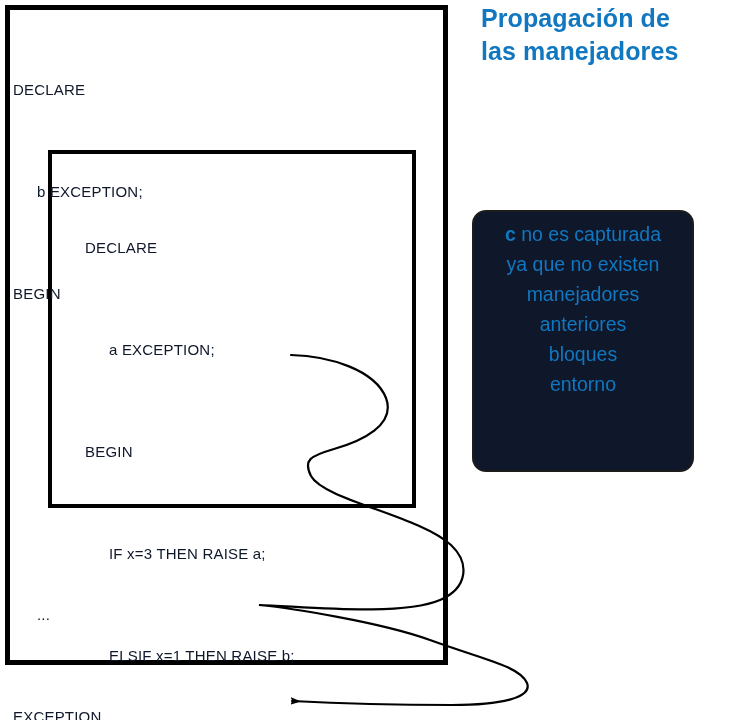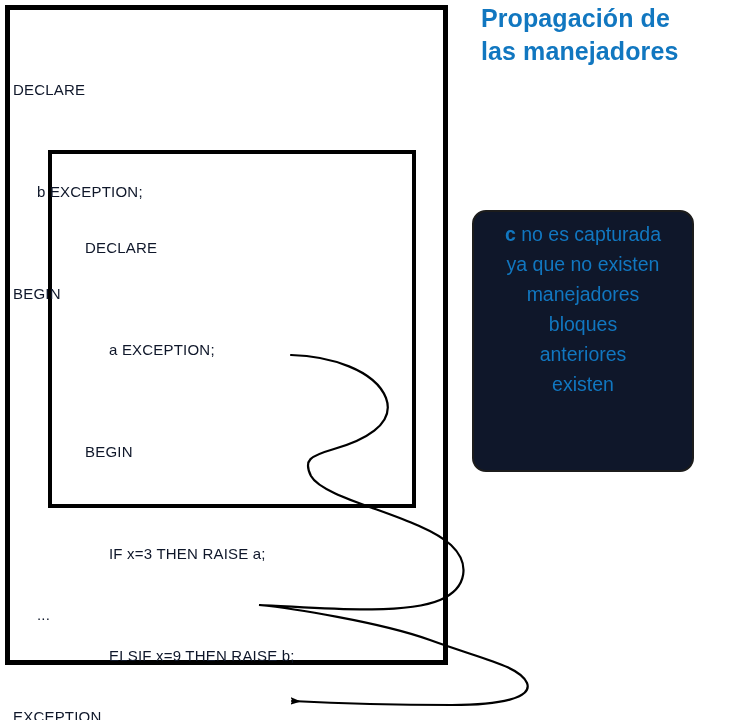--- a/index.html
+++ b/index.html
@@ -132,42 +132,42 @@
     <span class="line">DECLARE</span>
     <span class="line indent1">b EXCEPTION;</span>
     <span class="line">BEGIN</span>
   </div>
 
   <div class="code code-inner">
     <span class="line">DECLARE</span>
     <span class="line indent1">a EXCEPTION;</span>
     <span class="line">BEGIN</span>
     <span class="line indent1">IF x=3 THEN RAISE a;</span>
-    <span class="line indent1">ELSIF x=9 THEN RAISE b;</span>
+    <span class="line indent1">ELSIF x=1 THEN RAISE b;</span>
     
     
     
     
     
   </div>
 
   <div class="code code-outer-bottom">
     <span class="line indent1">...</span>
     <span class="line">EXCEPTION</span>
     
     
   </div>
 
   <div class="callout">
     <span class="cl"><b class="cvar">c</b><span> no es capturada</span></span>
     <span class="cl">ya que no existen</span>
     <span class="cl">manejadores</span>
+    <span class="cl">anteriores</span>
     <span class="cl">bloques</span>
-    <span class="cl">anteriores</span>
-    <span class="cl">existen</span>
+    <span class="cl">entorno</span>
   </div>
 
   <svg id="arrow-layer" viewBox="0 0 730 720">
     <defs>
       <marker id="arrowhead" markerWidth="10" markerHeight="8" refX="9" refY="4" orient="auto" markerUnits="userSpaceOnUse">
         <path d="M0,4 L11,0 L8.5,4 L11,8 Z" fill="#000000"></path>
       </marker>
     </defs>
     <path id="propagation-path" d="M 291,355
              C 330,356 375,370 386,398

